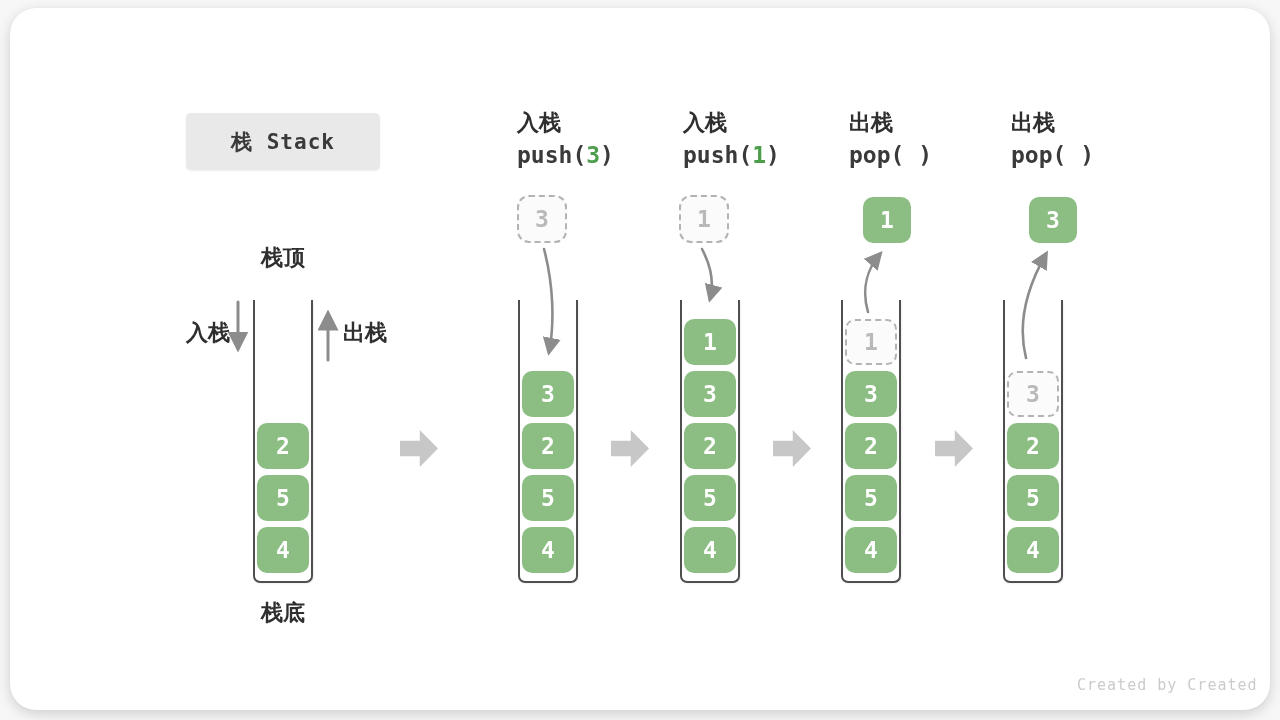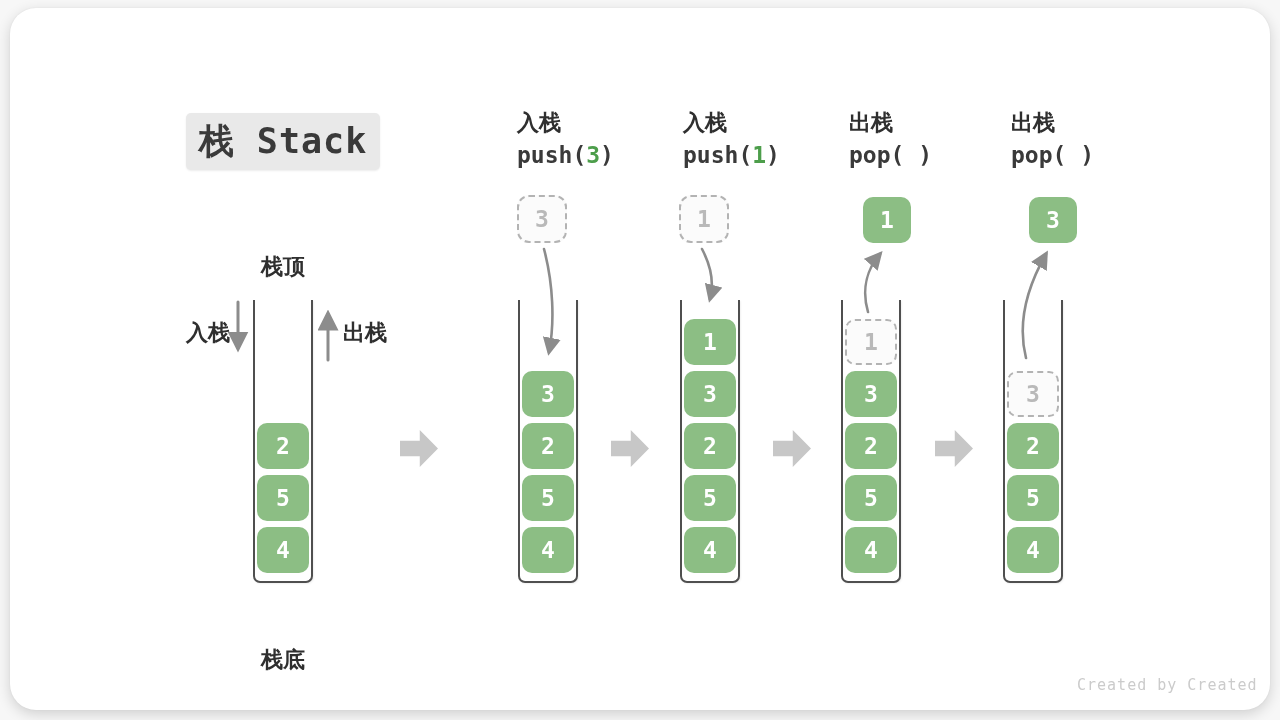--- a/index.html
+++ b/index.html
@@ -16,21 +16,21 @@
     box-shadow:0 4px 14px rgba(0,0,0,.16),0 0 2px rgba(0,0,0,.06);
   }
   .title-box{
     position:absolute;left:186px;top:113px;width:194px;height:57px;
     background:var(--title_bg,#e9e9e9);border-radius:5px;
     display:flex;align-items:center;justify-content:center;
     box-shadow:0 1px 2px rgba(0,0,0,.08);
   }
   .title-box span{
     font-family:"DejaVu Sans Mono",monospace;
-    font-size:35px;font-weight:bold;color:var(--text_dark,#3a3a3a);
+    font-size:21px;font-weight:bold;color:var(--text_dark,#3a3a3a);
     letter-spacing:1px;
   }
   .cn-label{
     position:absolute;font-size:22px;font-weight:bold;
     color:#2f2f2f;white-space:nowrap;
   }
   .op{position:absolute;top:108px;white-space:nowrap;}
   .op-cn{font-size:22px;font-weight:bold;color:#2f2f2f;height:32px;}
   .op-code{
     font-family:"DejaVu Sans Mono",monospace;font-size:23px;font-weight:600;
@@ -96,22 +96,22 @@
   </div>
   <div class="op" style="left:849px">
     <div class="op-cn">出栈</div>
     <div class="op-code"><span>pop(</span><span class="arg"> </span><span>)</span></div>
   </div>
   <div class="op" style="left:1011px">
     <div class="op-cn">出栈</div>
     <div class="op-code"><span>pop(</span><span class="arg"> </span><span>)</span></div>
   </div>
 
-  <div class="cn-label" style="left:261px;top:252px">栈顶</div>
-  <div class="cn-label" style="left:261px;top:645px">栈底</div>
+  <div class="cn-label" style="left:261px;top:243px">栈顶</div>
+  <div class="cn-label" style="left:261px;top:598px">栈底</div>
   <div class="cn-label" style="left:186px;top:318px">入栈</div>
   <div class="cn-label" style="left:343px;top:318px">出栈</div>
 
   <div class="container" style="left:253px"></div>
   <div class="cell" style="left:257px;top:423px">2</div>
   <div class="cell" style="left:257px;top:475px">5</div>
   <div class="cell" style="left:257px;top:527px">4</div>
 
   <div class="container" style="left:518px"></div>
   <div class="cell incoming" style="left:517px;top:195px">3</div>

